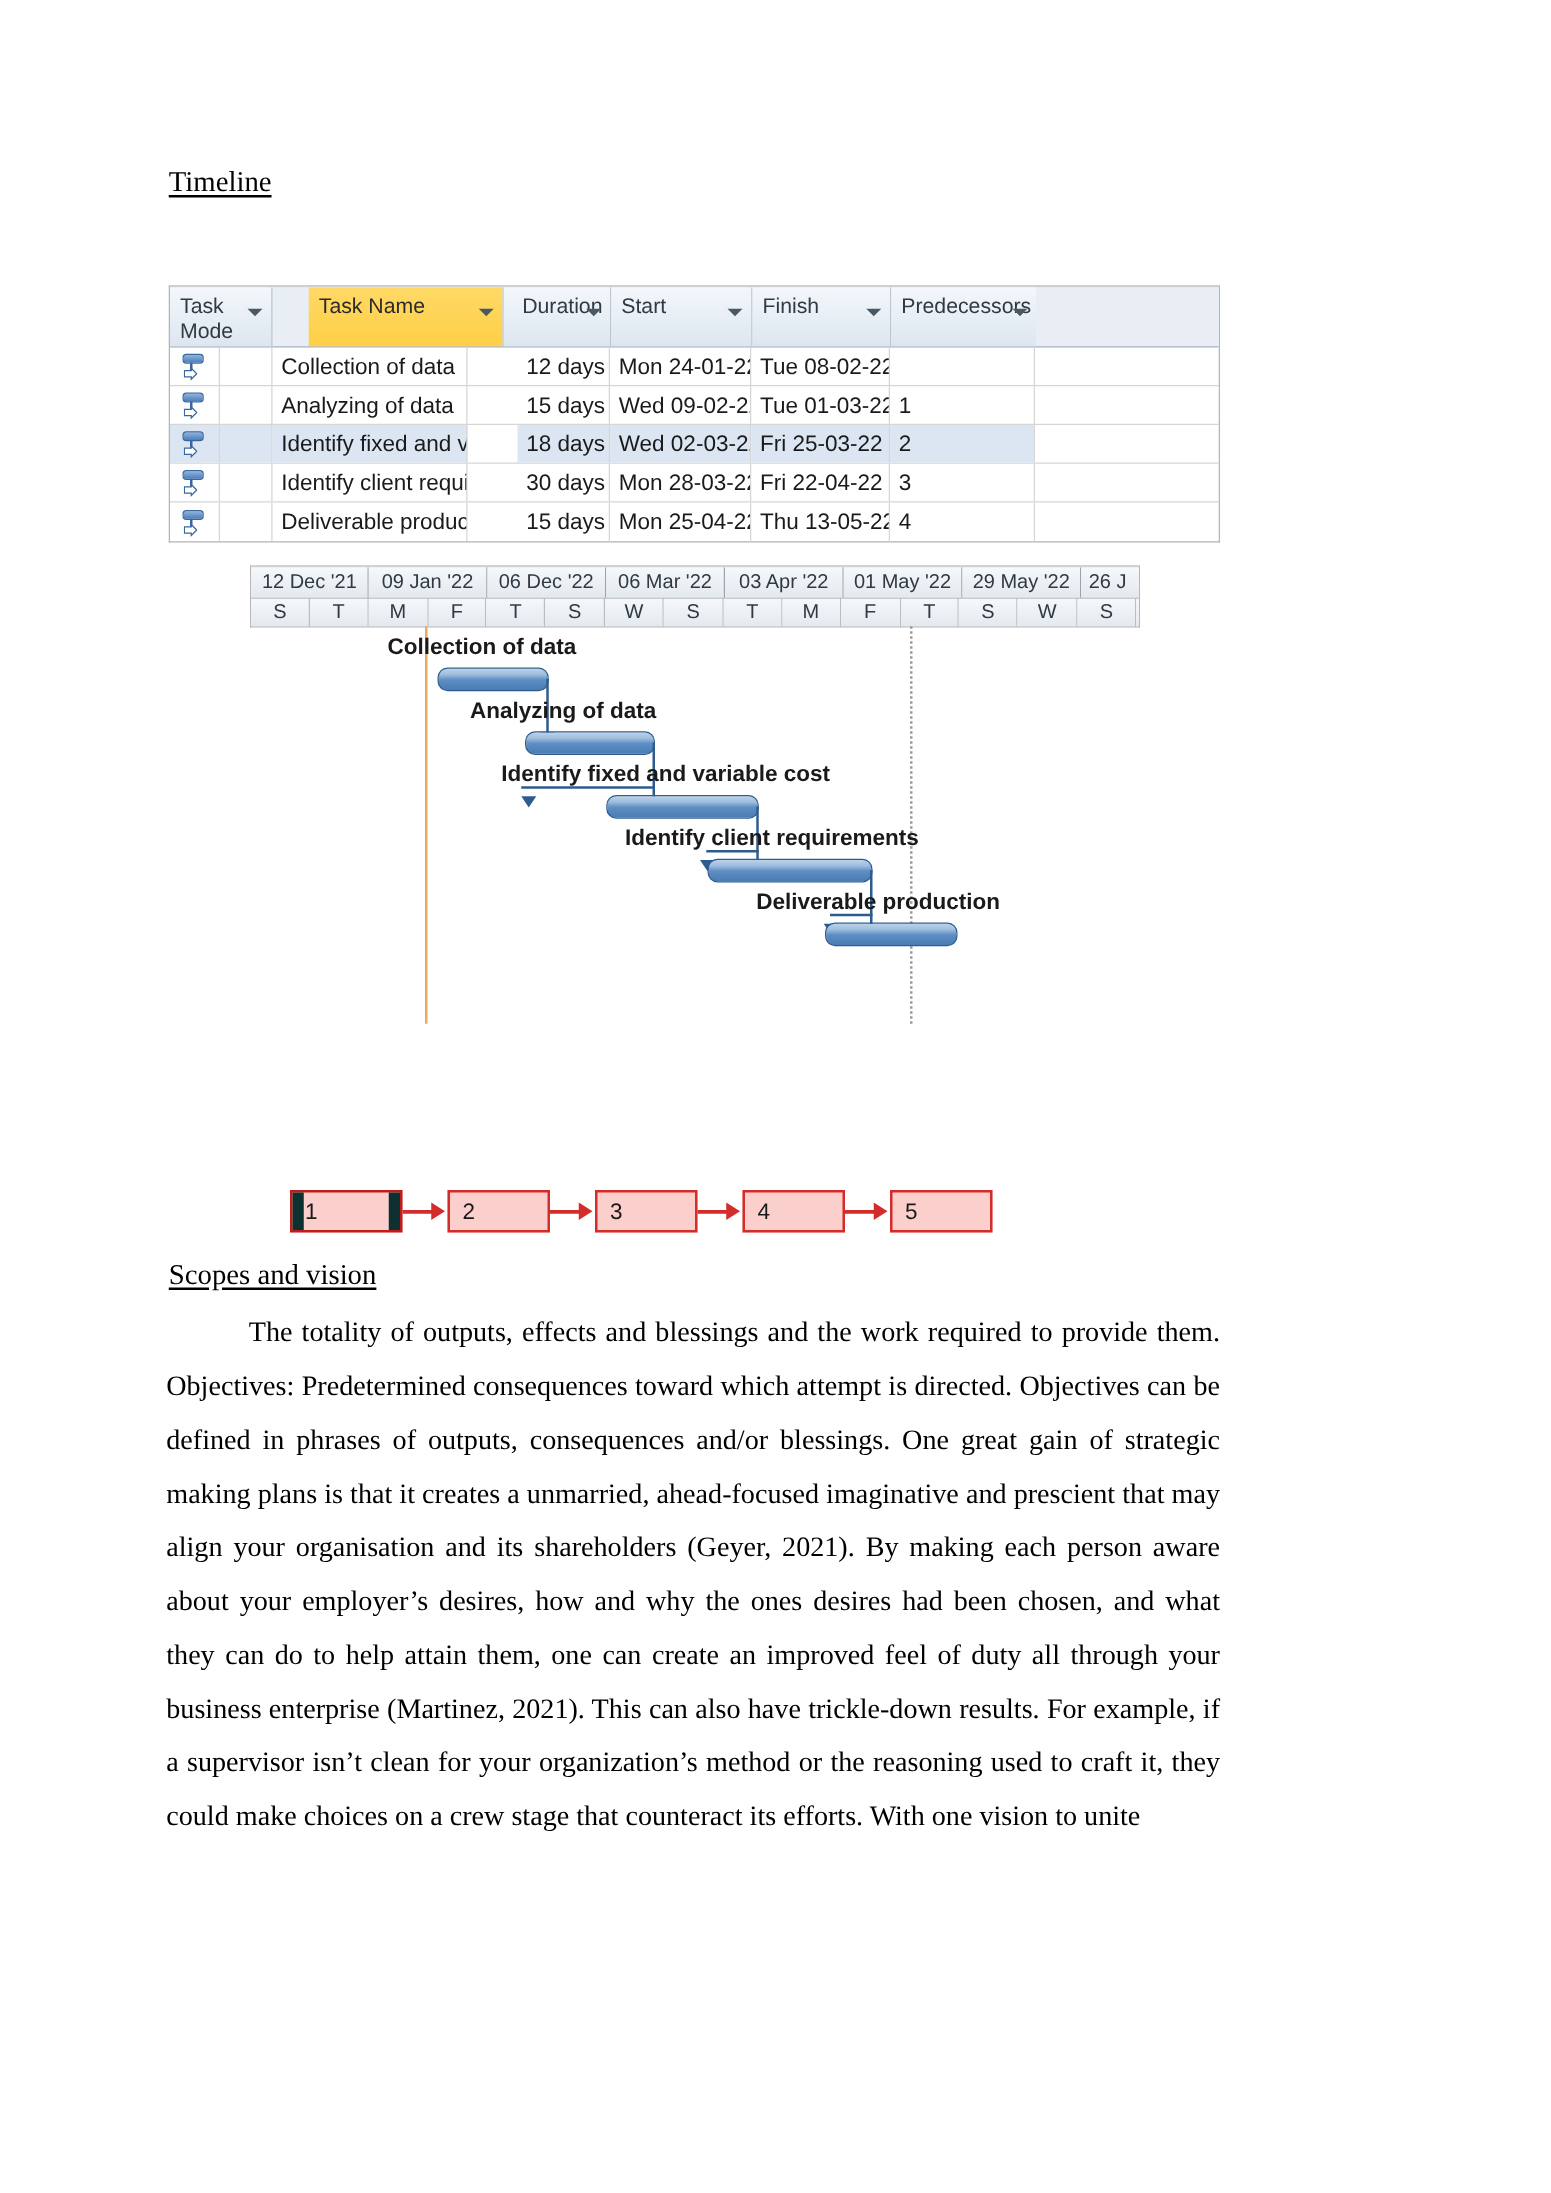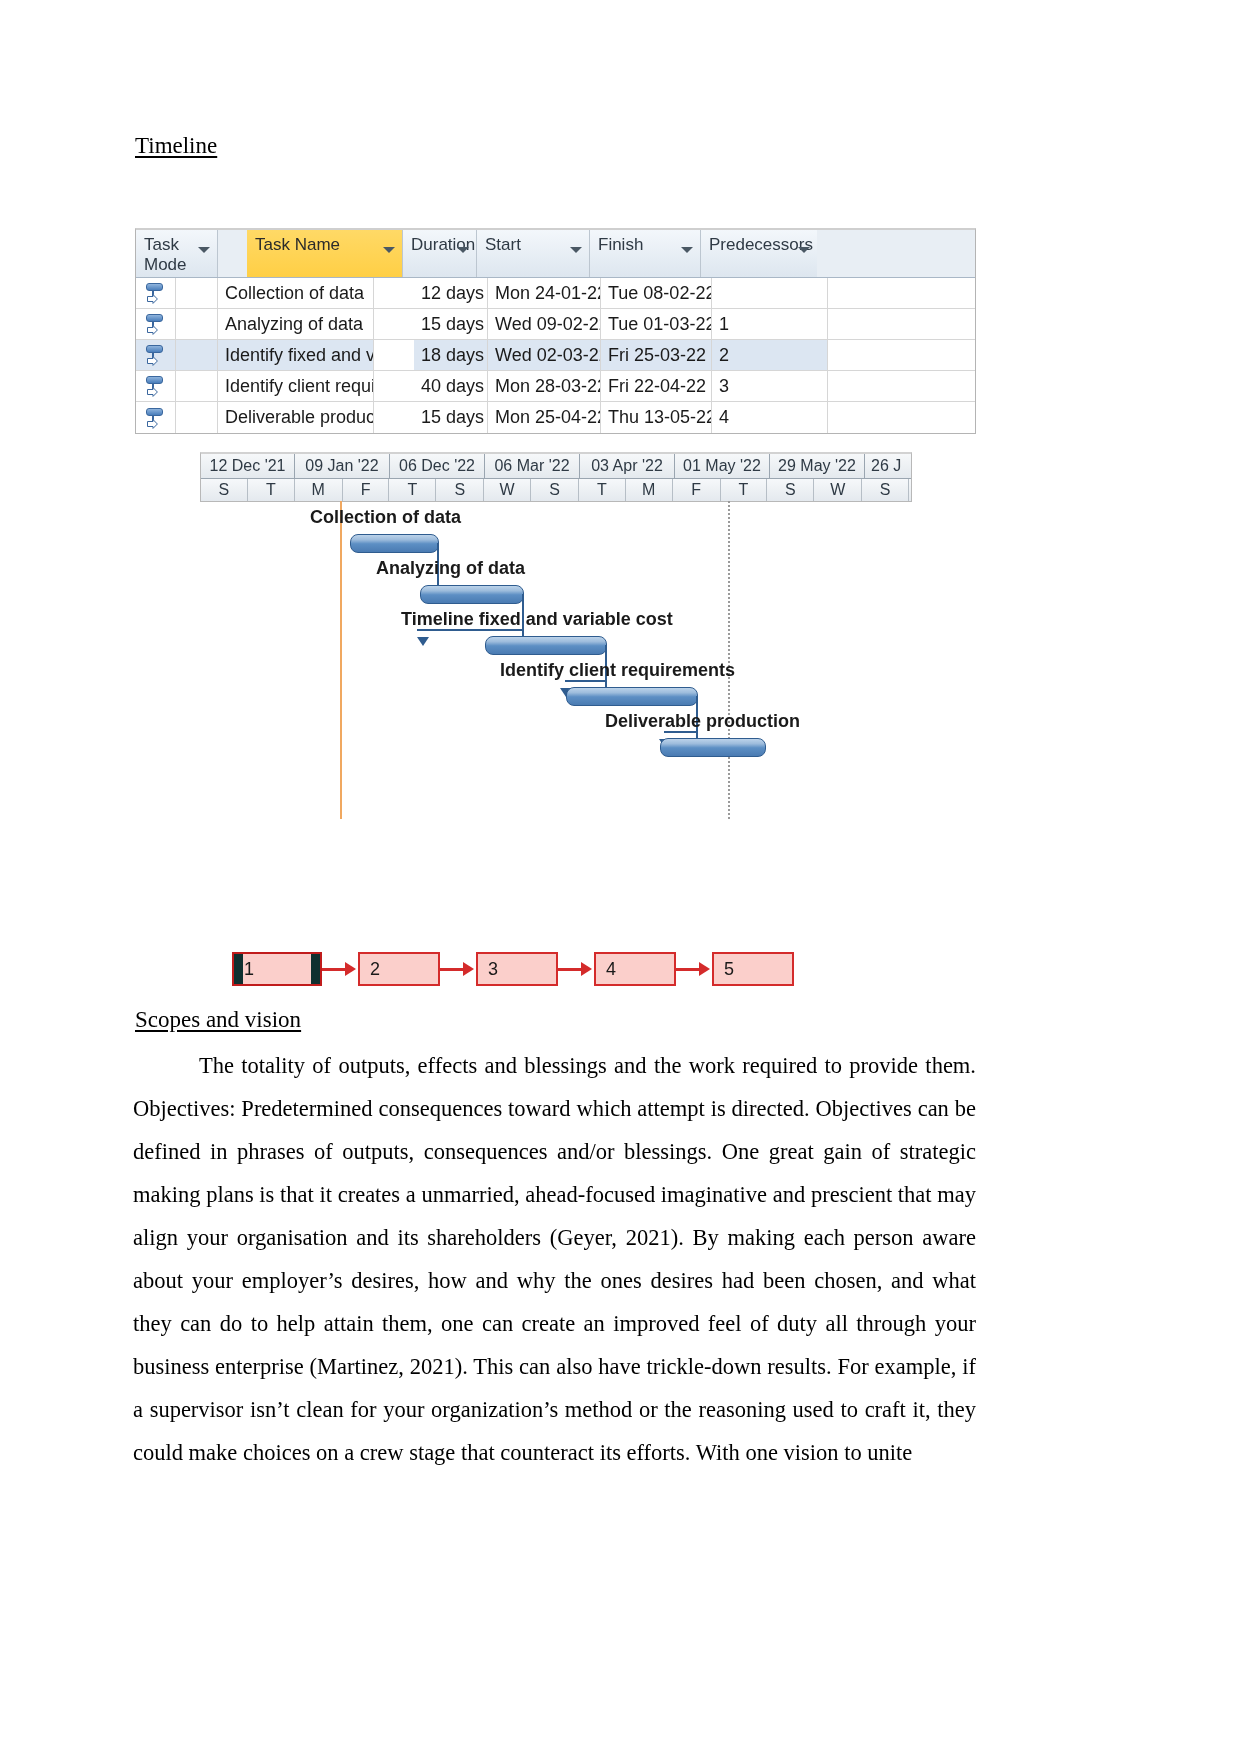--- a/index.html
+++ b/index.html
@@ -96,21 +96,21 @@
   .c-pad  { width:42px; }
   .c-name { width:156px; }
   .c-dur  { width:74px;margin-left:40px; }
   .c-start{ width:113px; }
   .c-fin  { width:111px; }
   .c-pred { width:116px; }
 
   
   .h-mode  { width:82px; }
   .h-name  { width:156px;margin-left:29px; }
-  .h-dur   { width:74px; }
+  .h-dur   { width:86px;justify-content:flex-end; }
   .h-start { width:113px; }
   .h-fin   { width:111px; }
   .h-pred  { width:116px; border-right:none !important; }
 
   
   .mode-icon { width:22px; height:22px; position:relative; }
   .mode-icon .bar {
     position:absolute; left:1px; top:1px; width:17px; height:8px;
     background:linear-gradient(#8fb4dd,#4a7ebb);
     border:1px solid #3a679e; border-radius:3px;
@@ -303,21 +303,21 @@
         <span class="mode-icon">
           <span class="bar"></span>
             <span class="stem"></span>
           <svg class="arwb" viewBox="0 0 11 12">
             <path d="M0.5 2.5 L6 2.5 L6 0.6 L10.4 5 L6 9.4 L6 7.5 L0.5 7.5 Z" fill="#ffffff" stroke="#3a679e" stroke-width="1"></path>
           </svg>
         </span>
       </div>
       <div class="cell c-pad"></div>
       <div class="cell c-name">Identify client requireme</div>
-      <div class="cell c-dur">40 days</div>
+      <div class="cell c-dur">30 days</div>
       <div class="cell c-start">Mon 28-03-22</div>
       <div class="cell c-fin">Fri 22-04-22</div>
       <div class="cell c-pred">3</div>
     </div>
 
     <div class="pt-row">
       <div class="cell c-mode">
         <span class="mode-icon">
           <span class="bar"></span>
             <span class="stem"></span>
@@ -377,21 +377,21 @@
       <div class="g-bar" style="left:150px; top:33px; width:89px;"></div>
       <div class="g-link" style="left:237px; top:42px; width:2px; height:45px;"></div>
       <div class="g-arrow" style="left:232px; top:85px;"></div>
 
       <div class="g-task-label" style="left:176px; top:57px;">Analyzing of data</div>
       <div class="g-bar" style="left:220px; top:84px; width:104px;"></div>
       <div class="g-link" style="left:322px; top:93px; width:2px; height:45px;"></div>
       <div class="g-arrow" style="left:217px; top:136px;"></div>
       <div class="g-link" style="left:217px; top:128px; width:107px; height:2px;"></div>
 
-      <div class="g-task-label" style="left:201px; top:108px;">Timeline fixed and variable cost</div>
+      <div class="g-task-label" style="left:201px; top:108px;">Identify fixed and variable cost</div>
       <div class="g-bar" style="left:285px; top:135px; width:122px;"></div>
       <div class="g-link" style="left:405px; top:144px; width:2px; height:45px;"></div>
       <div class="g-arrow" style="left:360px; top:187px;"></div>
       <div class="g-link" style="left:365px; top:179px; width:42px; height:2px;"></div>
 
       <div class="g-task-label" style="left:300px; top:159px;">Identify client requirements</div>
       <div class="g-bar" style="left:366px; top:186px; width:132px;"></div>
       <div class="g-link" style="left:496px; top:195px; width:2px; height:45px;"></div>
       <div class="g-arrow" style="left:459px; top:238px;"></div>
       <div class="g-link" style="left:464px; top:230px; width:34px; height:2px;"></div>

